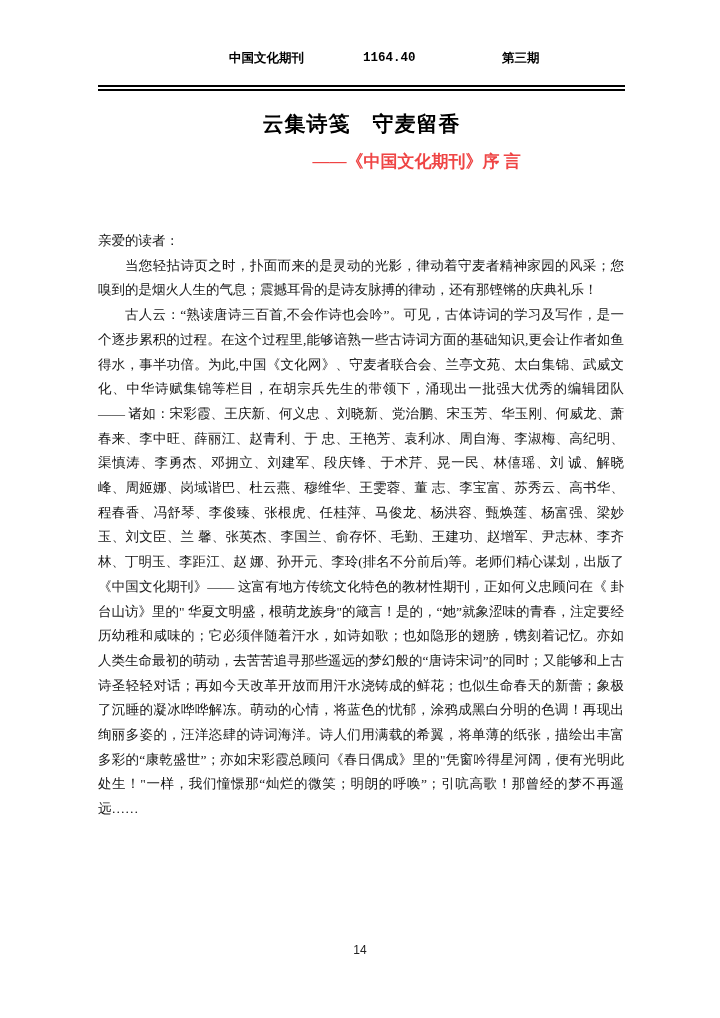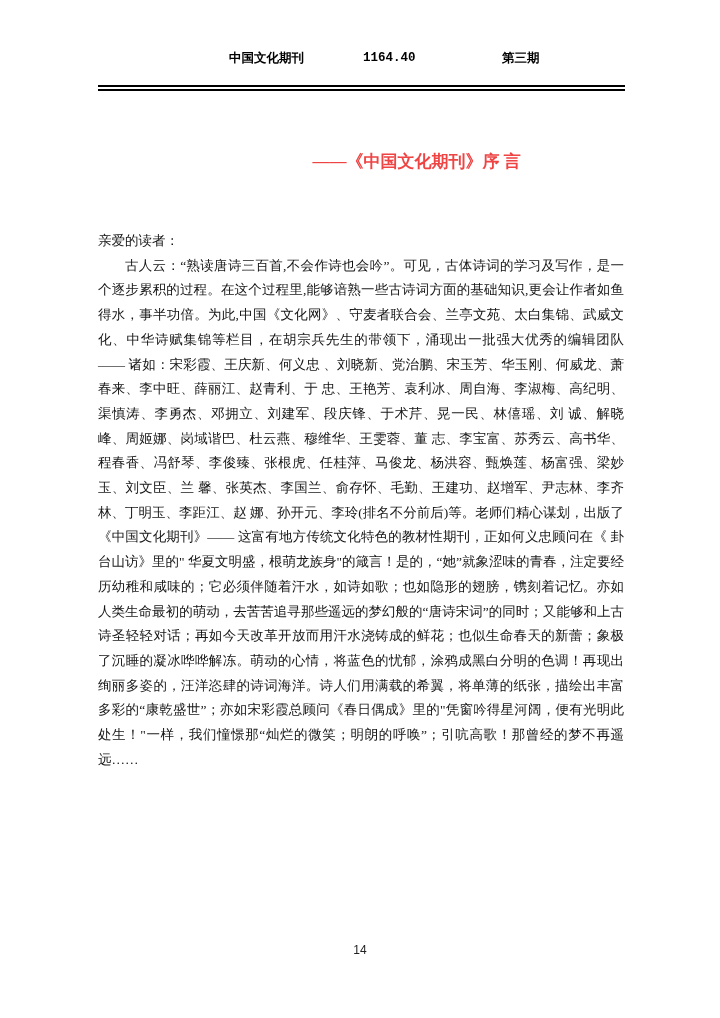--- a/index.html
+++ b/index.html
@@ -87,22 +87,24 @@
 <body>
 
 <div class="page">
 
   <span class="hdr-item hdr-journal">中国文化期刊</span>
   <span class="hdr-item hdr-date">1164.40</span>
   <span class="hdr-item hdr-issue">第三期</span>
 
   <div class="hdr-rule"></div>
 
+  <h1 class="title">云集诗笺　守麦留香</h1>
   <div class="subtitle">——《中国文化期刊》序 言</div>
 
   <div class="bodytext">
     <p class="salutation">亲爱的读者：</p>
+    <p class="para">当您轻拈诗页之时，扑面而来的是灵动的光影，律动着守麦者精神家园的风采；您嗅到的是烟火人生的气息；震撼耳骨的是诗友脉搏的律动，还有那铿锵的庆典礼乐！</p>
     <p class="para">古人云：“熟读唐诗三百首,不会作诗也会吟”。可见，古体诗词的学习及写作，是一个逐步累积的过程。在这个过程里,能够谙熟一些古诗词方面的基础知识,更会让作者如鱼得水，事半功倍。为此,中国《文化网》、守麦者联合会、兰亭文苑、太白集锦、武威文化、中华诗赋集锦等栏目，在胡宗兵先生的带领下，涌现出一批强大优秀的编辑团队 —— 诸如：宋彩霞、王庆新、何义忠 、刘晓新、党治鹏、宋玉芳、华玉刚、何威龙、萧春来、李中旺、薛丽江、赵青利、于 忠、王艳芳、袁利冰、周自海、李淑梅、高纪明、渠慎涛、李勇杰、邓拥立、刘建军、段庆锋、于术芹、晃一民、林僖瑶、刘 诚、解晓峰、周姬娜、岗域谐巴、杜云燕、穆维华、王雯蓉、董 志、李宝富、苏秀云、高书华、程春香、冯舒琴、李俊臻、张根虎、任桂萍、马俊龙、杨洪容、甄焕莲、杨富强、梁妙玉、刘文臣、兰 馨、张英杰、李国兰、俞存怀、毛勤、王建功、赵增军、尹志林、李齐林、丁明玉、李距江、赵 娜、孙开元、李玲(排名不分前后)等。老师们精心谋划，出版了《中国文化期刊》—— 这富有地方传统文化特色的教材性期刊，正如何义忠顾问在《 卦台山访》里的" 华夏文明盛，根萌龙族身"的箴言！是的，“她”就象涩味的青春，注定要经历幼稚和咸味的；它必须伴随着汗水，如诗如歌；也如隐形的翅膀，镌刻着记忆。亦如人类生命最初的萌动，去苦苦追寻那些遥远的梦幻般的“唐诗宋词”的同时；又能够和上古诗圣轻轻对话；再如今天改革开放而用汗水浇铸成的鲜花；也似生命春天的新蕾；象极了沉睡的凝冰哗哗解冻。萌动的心情，将蓝色的忧郁，涂鸦成黑白分明的色调！再现出绚丽多姿的，汪洋恣肆的诗词海洋。诗人们用满载的希翼，将单薄的纸张，描绘出丰富多彩的“康乾盛世”；亦如宋彩霞总顾问《春日偶成》里的"凭窗吟得星河阔，便有光明此处生！"一样，我们憧憬那“灿烂的微笑；明朗的呼唤”；引吭高歌！那曾经的梦不再遥远……</p>
   </div>
 
   <div class="pageno">14</div>
 
 </div>
 
 </body></html>

